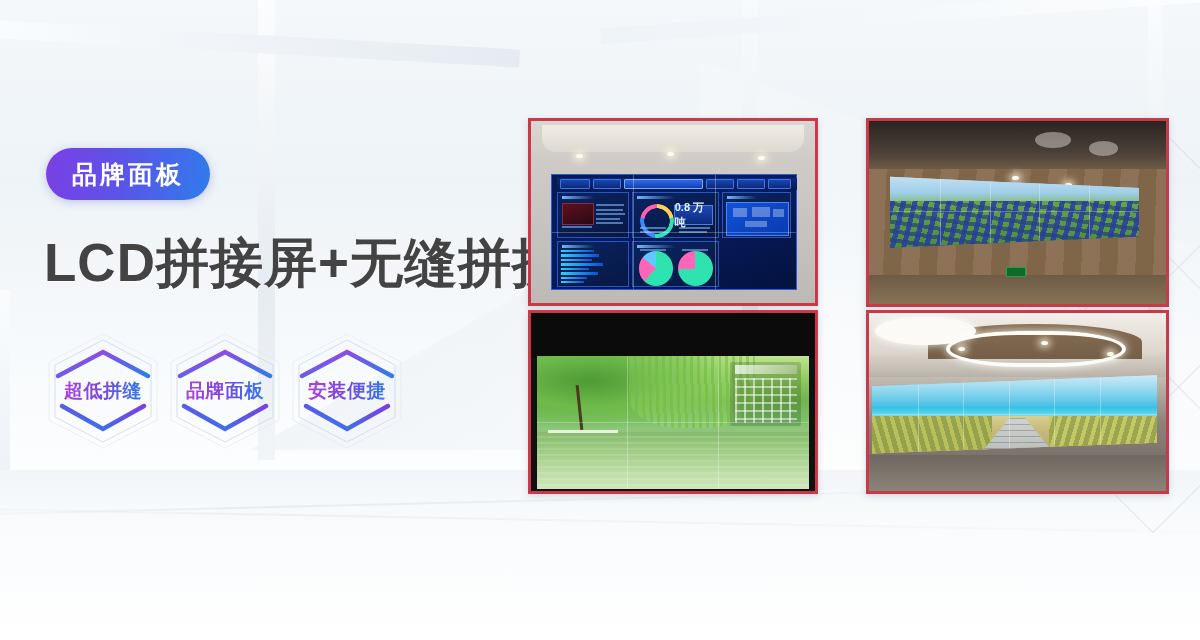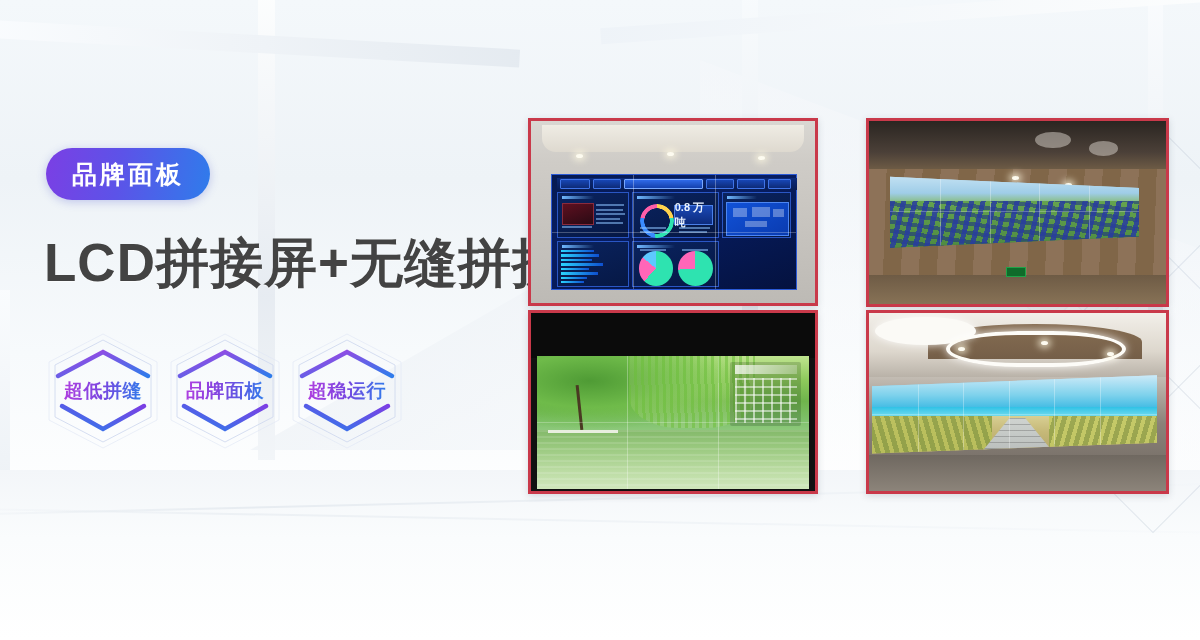--- a/index.html
+++ b/index.html
@@ -292,21 +292,21 @@
       </div>
 
 
       <div class="hex-item">
         <svg viewBox="0 0 118 118">
           <polygon points="59,8 107,33 107,85 59,110 11,85 11,33" fill="none" stroke="#cfd8ef" stroke-width="1" opacity=".85"></polygon>
           <polygon points="59,2 113,30 113,88 59,116 5,88 5,30" fill="none" stroke="#dfe6f5" stroke-width="1" opacity=".6"></polygon>
           <polyline points="14,44 59,20 104,44" fill="none" stroke="url(#gtop0)" stroke-width="4.5" stroke-linecap="round"></polyline>
           <polyline points="18,74 59,97 100,74" fill="none" stroke="url(#gbot0)" stroke-width="4.5" stroke-linecap="round"></polyline>
         </svg>
-        <span class="hex-label">超稳运行</span>
+        <span class="hex-label">安装便捷</span>
       </div>
 
     </div>
   </div>
 
   <div class="grid">
 
     <div class="photo p1">
       <div class="ph">
         <div class="room1"></div>

